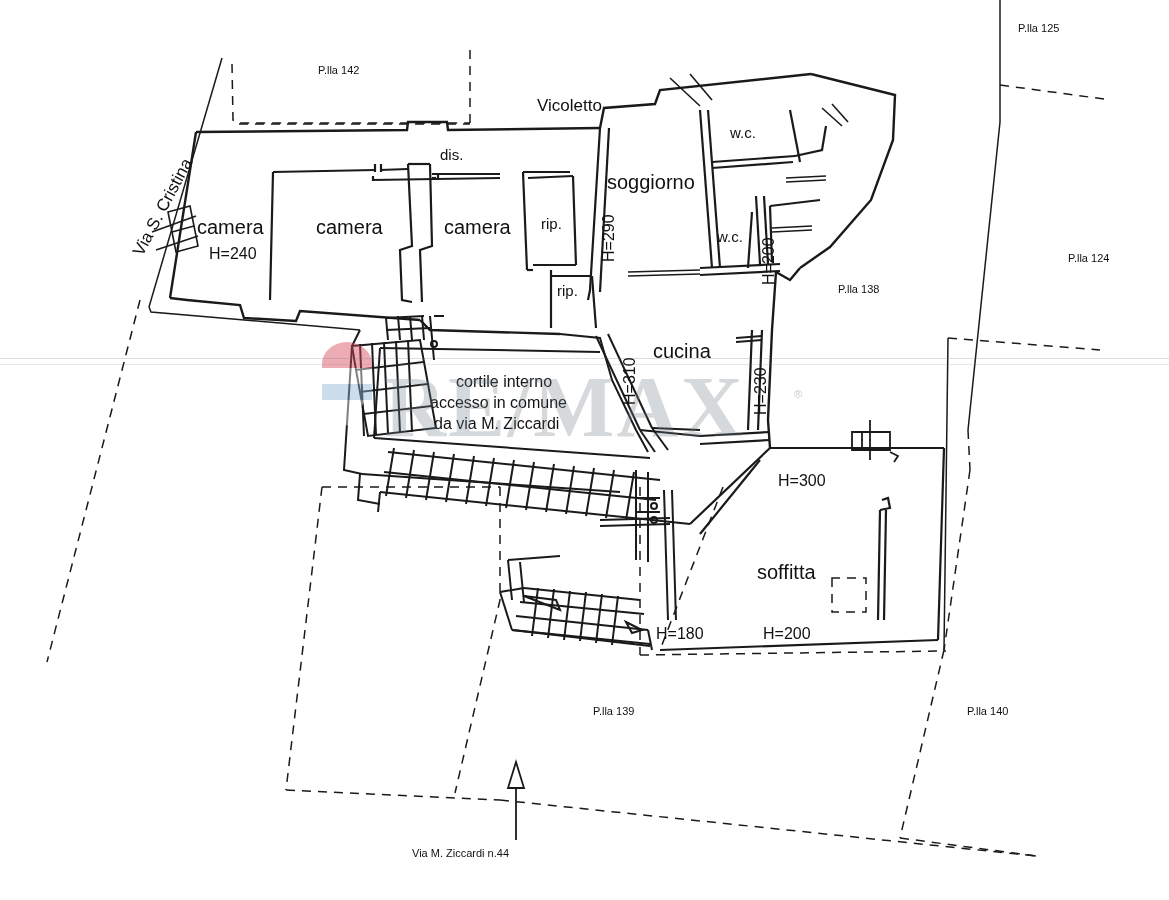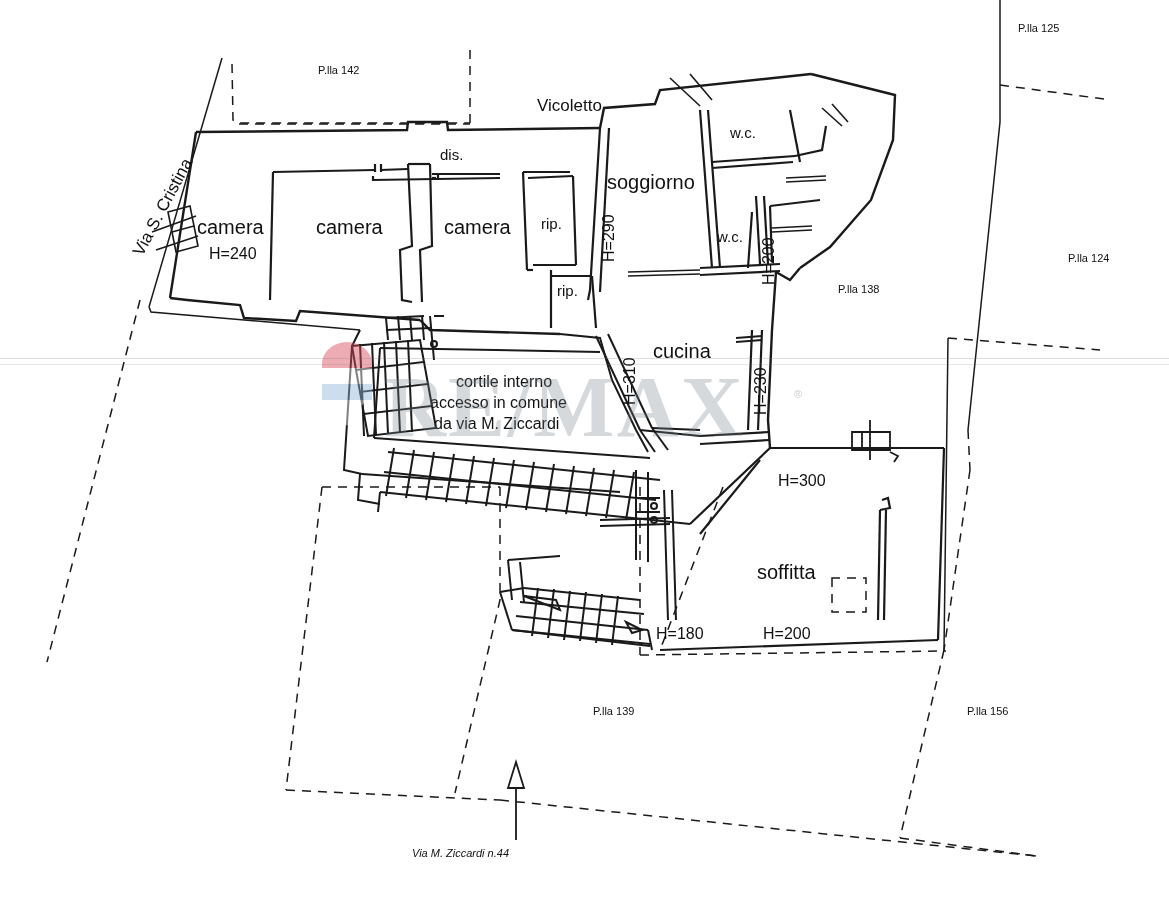--- a/index.html
+++ b/index.html
@@ -355,21 +355,21 @@
 
   <div class="lbl lbl-street rot-street" style="left:129px; top:250px;">Via S. Cristina</div>
 
   <div class="lbl lbl-street" style="left:537px; top:64px;margin-top:32px;">Vicoletto</div>
 
   <div class="lbl lbl-parcel" style="left:318px; top:64px;">P.lla 142</div>
   <div class="lbl lbl-parcel" style="left:1018px; top:22px;">P.lla 125</div>
   <div class="lbl lbl-parcel" style="left:1068px; top:232px;margin-top:20px;">P.lla 124</div>
   <div class="lbl lbl-parcel" style="left:838px; top:283px;">P.lla 138</div>
   <div class="lbl lbl-parcel" style="left:593px; top:705px;">P.lla 139</div>
-  <div class="lbl lbl-parcel" style="left:967px; top:705px;">P.lla 156</div>
+  <div class="lbl lbl-parcel" style="left:967px; top:705px;">P.lla 140</div>
 
   <div class="lbl lbl-room" style="left:197px; top:216px;">camera</div>
   <div class="lbl lbl-room" style="left:316px; top:216px;">camera</div>
   <div class="lbl lbl-room" style="left:444px; top:216px;">camera</div>
   <div class="lbl lbl-small" style="left:440px; top:146px;">dis.</div>
   <div class="lbl lbl-small" style="left:541px; top:215px;">rip.</div>
   <div class="lbl lbl-small" style="left:557px; top:282px;">rip.</div>
   <div class="lbl lbl-room" style="left:607px; top:171px;">soggiorno</div>
   <div class="lbl lbl-small" style="left:730px; top:124px;">w.c.</div>
   <div class="lbl lbl-small" style="left:717px; top:228px;">w.c.</div>
@@ -382,21 +382,21 @@
   <div class="lbl lbl-h rot-90n" style="left:752px; top:415px;">H=230</div>
   <div class="lbl lbl-h rot-90n" style="left:621px; top:405px;">H=310</div>
   <div class="lbl lbl-h" style="left:778px; top:472px;">H=300</div>
   <div class="lbl lbl-h" style="left:627px; top:625px;margin-left:29px;">H=180</div>
   <div class="lbl lbl-h" style="left:763px; top:625px;">H=200</div>
 
   <div class="lbl lbl-note" style="left:456px; top:371px;">cortile interno</div>
   <div class="lbl lbl-note" style="left:430px; top:392px;">accesso in comune</div>
   <div class="lbl lbl-note" style="left:434px; top:413px;">da via M. Ziccardi</div>
 
-  <div class="lbl lbl-parcel" style="left:412px; top:847px;font-style:italic;">Via M. Ziccardi n.44</div>
+  <div class="lbl lbl-parcel" style="left:412px; top:847px;">Via M. Ziccardi n.44</div>
 
   <div id="watermark">
     <svg id="wm-balloon" viewBox="0 0 58 92" xmlns="http://www.w3.org/2000/svg">
       <g opacity="0.45">
         <path d="M4,26 A25,22 0 0 1 54,26 L54,30 L4,30 Z" fill="#d94a5a"></path>
         <rect x="4" y="30" width="50" height="16" fill="#ffffff"></rect>
         <rect x="4" y="46" width="50" height="16" fill="#8fb4d9"></rect>
         <path d="M10,62 L48,62 L29,88 Z" fill="#ffffff"></path>
       </g>
     </svg>

